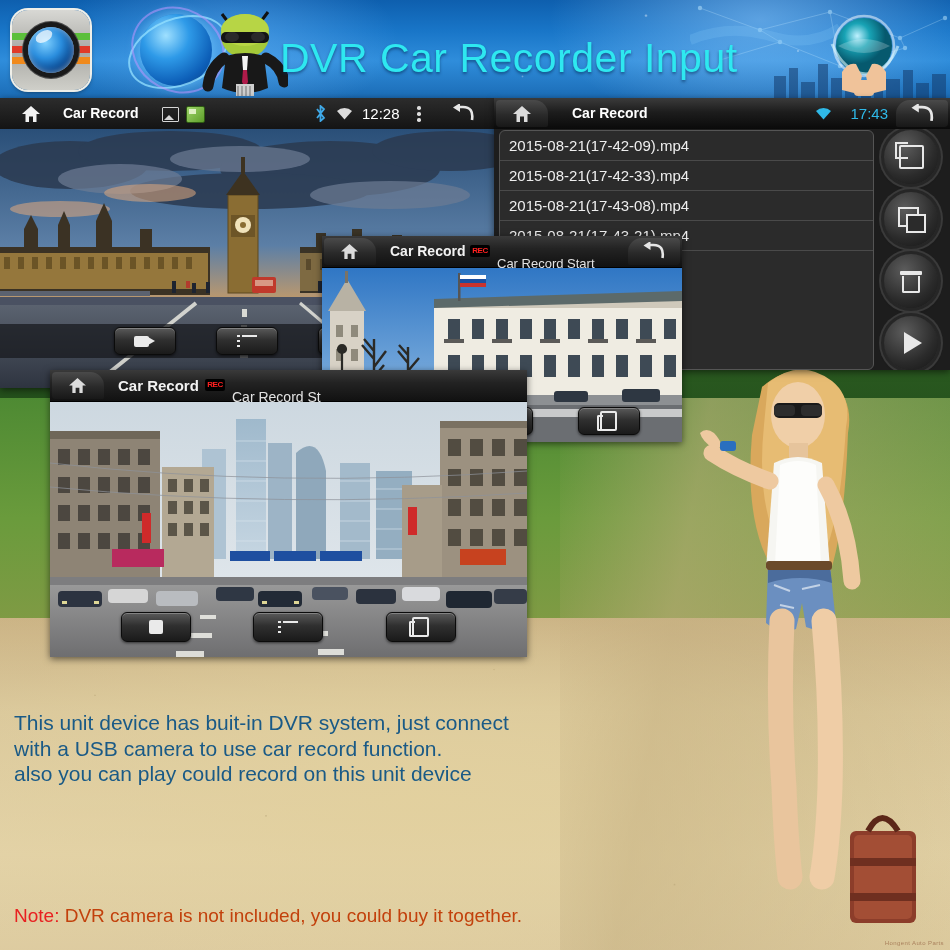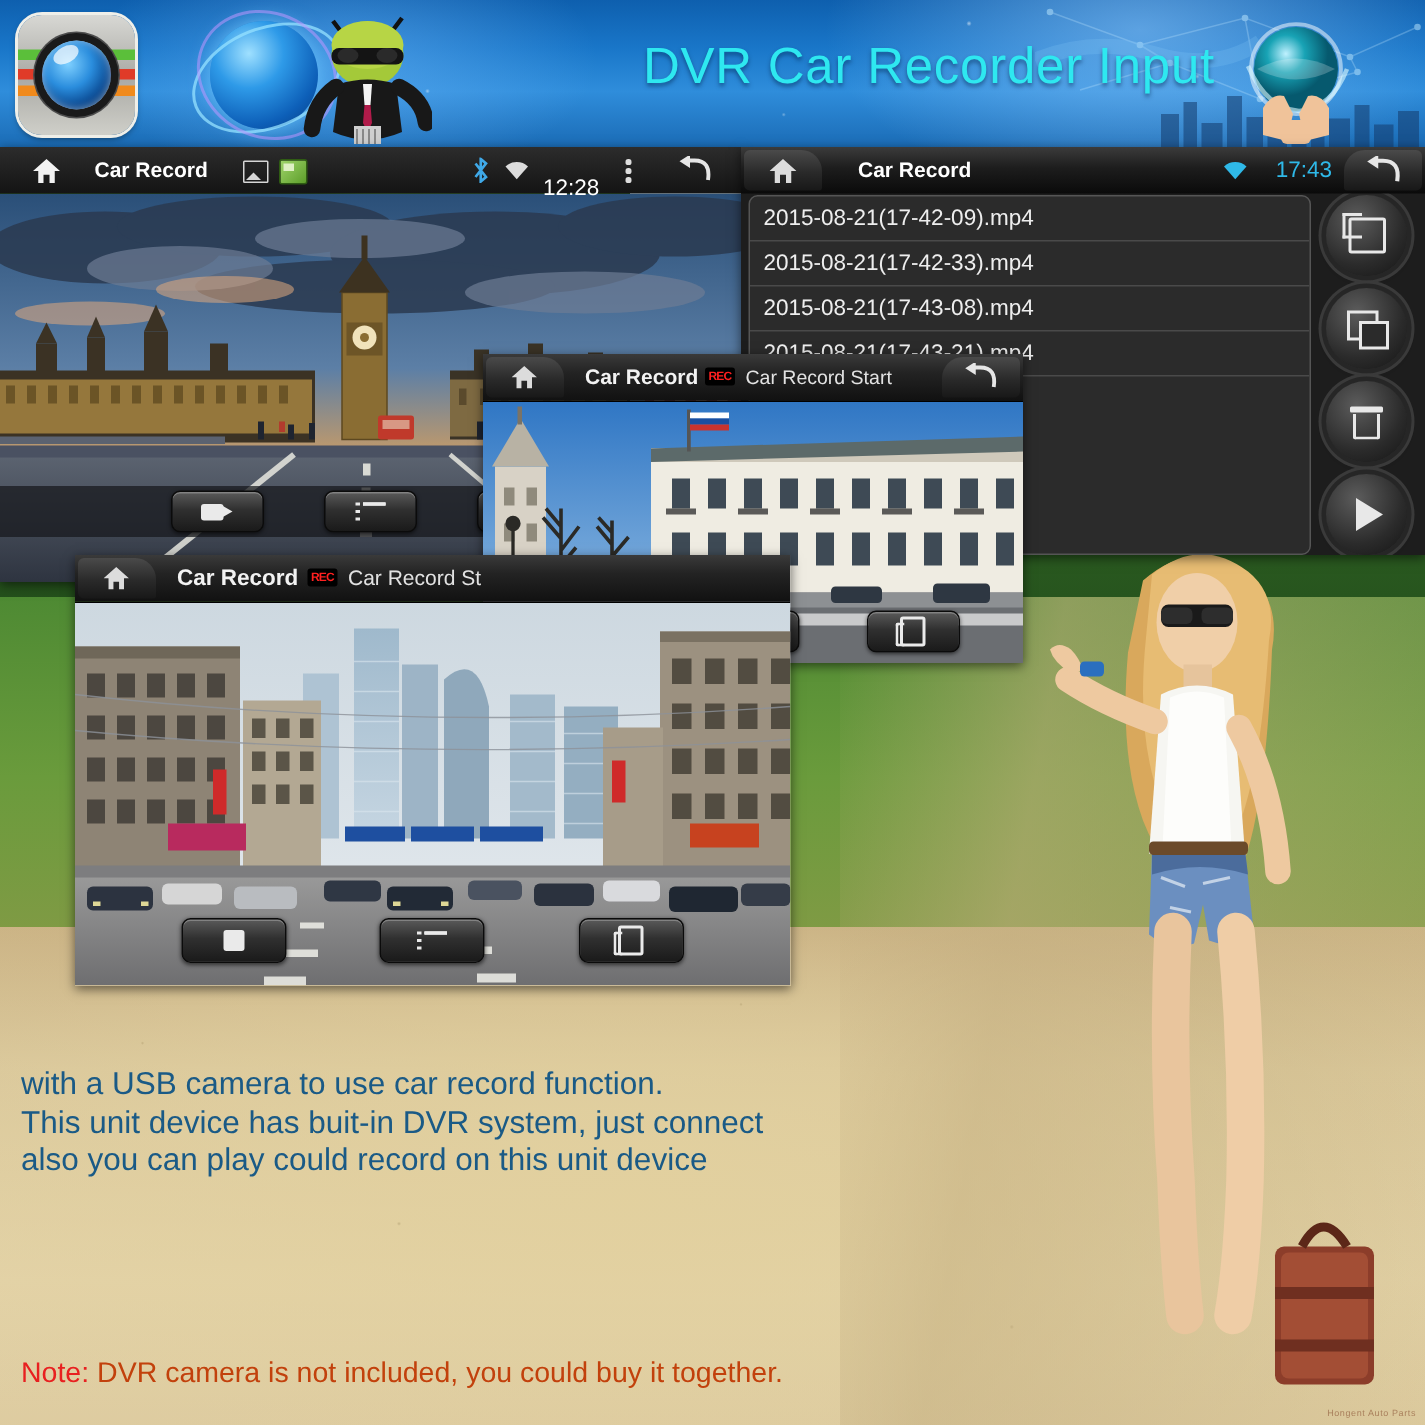--- a/index.html
+++ b/index.html
@@ -67,23 +67,23 @@
   }
   .globe-left:after{
     content:"";position:absolute;left:-10px;top:-6px;width:92px;height:80px;border:2px solid rgba(190,150,255,.55);
     border-radius:50%;transform:rotate(28deg);
   }
 
   .droid{position:absolute;left:202px;top:8px;width:86px;height:88px;}
   .globe-right{position:absolute;right:38px;top:10px;width:96px;height:86px;}
 
   .banner-title{
-    position:absolute;left:280px;top:12px;width:530px;height:66px;
-    color:#2ee8f0;font-size:34px;font-weight:400;letter-spacing:.5px;line-height:64px;
-    text-align:right;white-space:nowrap;
+    position:absolute;left:280px;top:26px;width:530px;height:66px;
+    color:#2ee8f0;font-size:41px;font-weight:400;letter-spacing:.5px;line-height:64px;
+    text-align:left;white-space:nowrap;
     font-family:"Liberation Sans","DejaVu Sans",sans-serif;
     text-shadow:0 2px 3px rgba(0,40,80,.55);
   }
 
   
   .bgphoto{position:absolute;left:0;top:98px;width:950px;height:852px;overflow:hidden;}
   .bg-sky{position:absolute;left:0;top:0;width:950px;height:230px;
     background:linear-gradient(180deg,#cfe4f2 0%,#b9d7ea 45%,#9fc6a0 100%);}
   .bg-trees-l{position:absolute;left:0;top:0;width:420px;height:360px;
     background:
@@ -129,21 +129,21 @@
     background:linear-gradient(180deg,#4a4a4a,#2a2a2a 55%,#181818);
     border-radius:4px;
   }
   .tb-home{left:2px;width:52px;border-top-right-radius:14px;border-bottom-right-radius:2px;}
   .tb-back{right:2px;width:52px;border-top-left-radius:14px;border-bottom-left-radius:2px;}
   .tb-title{
     position:absolute;top:0;height:31px;line-height:31px;color:#f2f2f2;
     font-size:14px;font-weight:bold;white-space:nowrap;
   }
   .tb-sub{
-    position:absolute;top:0;height:31px;line-height:31px;color:#e2e2e2;
+    position:absolute;top:12px;height:31px;line-height:31px;color:#e2e2e2;
     font-size:13px;white-space:nowrap;text-align:right;
   }
   .rec-badge{
     position:absolute;top:9px;width:20px;height:12px;border-radius:2px;
     background:#000;color:#ff2020;font-size:8px;font-weight:bold;
     line-height:12px;text-align:center;letter-spacing:-.5px;
   }
 
   
   .btnrow{position:absolute;left:0;width:100%;display:flex;justify-content:space-around;align-items:center;}
@@ -176,21 +176,21 @@
   .sb-title{position:absolute;left:63px;top:0;height:31px;line-height:31px;color:#fff;font-size:14px;font-weight:bold;}
   .sb-home{position:absolute;left:22px;top:8px;width:18px;height:16px;}
   .sb-ic-img{position:absolute;top:9px;width:15px;height:13px;border:1.5px solid #d6d6d6;border-radius:1px;}
   .sb-ic-img:after{content:"";position:absolute;left:1px;bottom:1px;width:0;height:0;
     border-left:5px solid transparent;border-right:5px solid transparent;border-bottom:5px solid #d6d6d6;}
   .sb-ic-green{position:absolute;top:8px;width:17px;height:15px;border-radius:2px;
     background:linear-gradient(135deg,#9fd46a,#5d9e2a);border:1px solid #2f5c13;}
   .sb-ic-green:after{content:"";position:absolute;left:2px;top:2px;width:7px;height:5px;background:#dff0c4;}
   .sb-bt{position:absolute;top:7px;width:13px;height:17px;}
   .sb-wifi{position:absolute;top:9px;width:17px;height:13px;}
-  .sb-time{position:absolute;top:12px;height:43px;line-height:31px;color:#fff;font-size:15px;}
+  .sb-time{position:absolute;top:0;height:43px;line-height:31px;color:#fff;font-size:15px;}
   .sb-dots{position:absolute;top:8px;width:4px;height:16px;}
   .sb-dots i{display:block;width:3.5px;height:3.5px;background:#ddd;border-radius:50%;margin-bottom:2.5px;}
   .sb-back{position:absolute;top:6px;width:22px;height:19px;}
 
   .bigben{position:absolute;left:0;top:31px;width:494px;height:259px;overflow:hidden;}
 
   
   #panelRight{left:494px;top:98px;width:456px;height:272px;background:#1d1d1d;}
   .rp-bar{position:absolute;left:0;top:0;width:100%;height:31px;
     background:linear-gradient(180deg,#3b3b3b 0%,#1d1d1d 45%,#0a0a0a 100%);}
@@ -907,22 +907,22 @@
           <path d="M9 0 L18 8 L14.5 8 L14.5 16 L11 16 L11 10.5 L7 10.5 L7 16 L3.5 16 L3.5 8 L0 8 Z" fill="#dcdcdc"></path>
         </svg>
       </div>
       <div class="tb-title" style="left:68px;font-size:15px;">Car Record</div>
       <div class="rec-badge" style="left:155px;">REC</div>
       <div class="tb-sub" style="left:182px;font-size:14px;">Car Record St</div>
     </div>
   </div>
 
   <div class="desc">
+    <div>This unit device has buit-in DVR system, just connect</div>
     <div>with a USB camera to use car record function.</div>
-    <div>This unit device has buit-in DVR system, just connect</div>
     <div>also you can play could record on this unit device</div>
   </div>
 
   <div class="note">
     <span class="lbl">Note:</span><span class="txt"> DVR camera is not included, you could buy it together.</span>
   </div>
 
   <div class="corner-wm">Hongent Auto Parts</div>
 </div>
 

